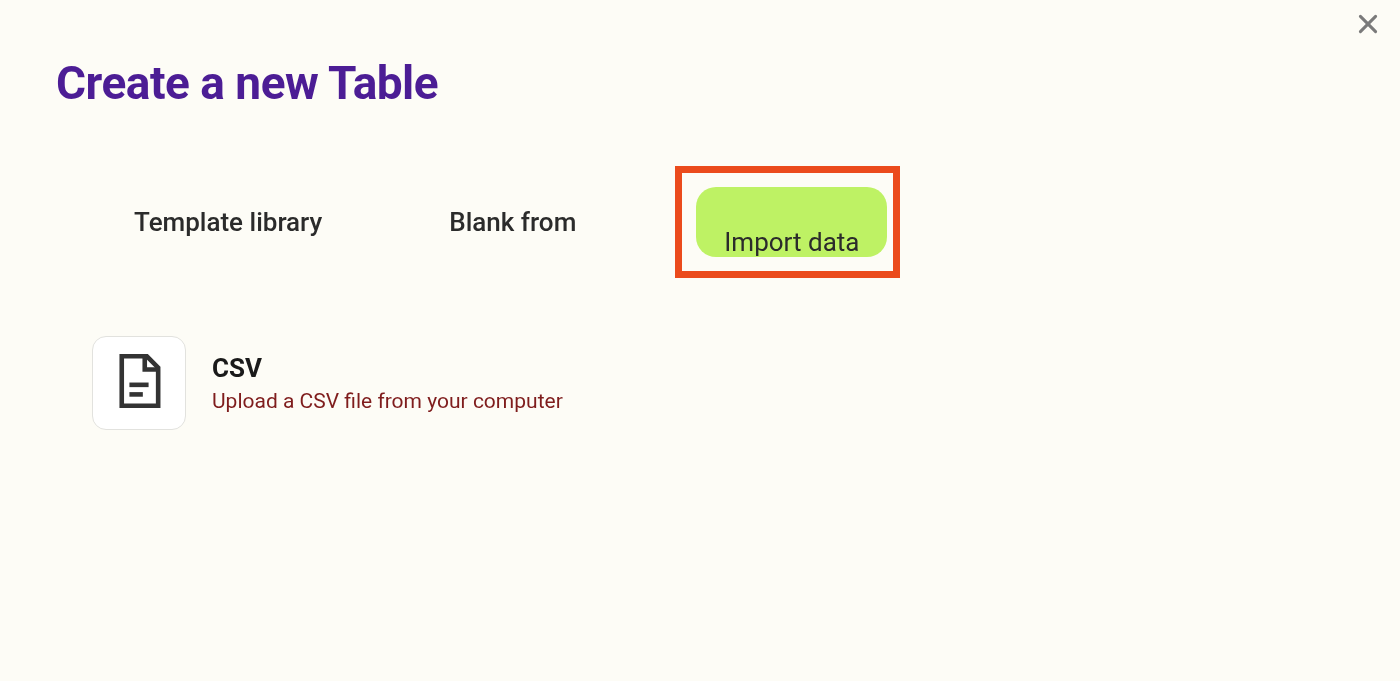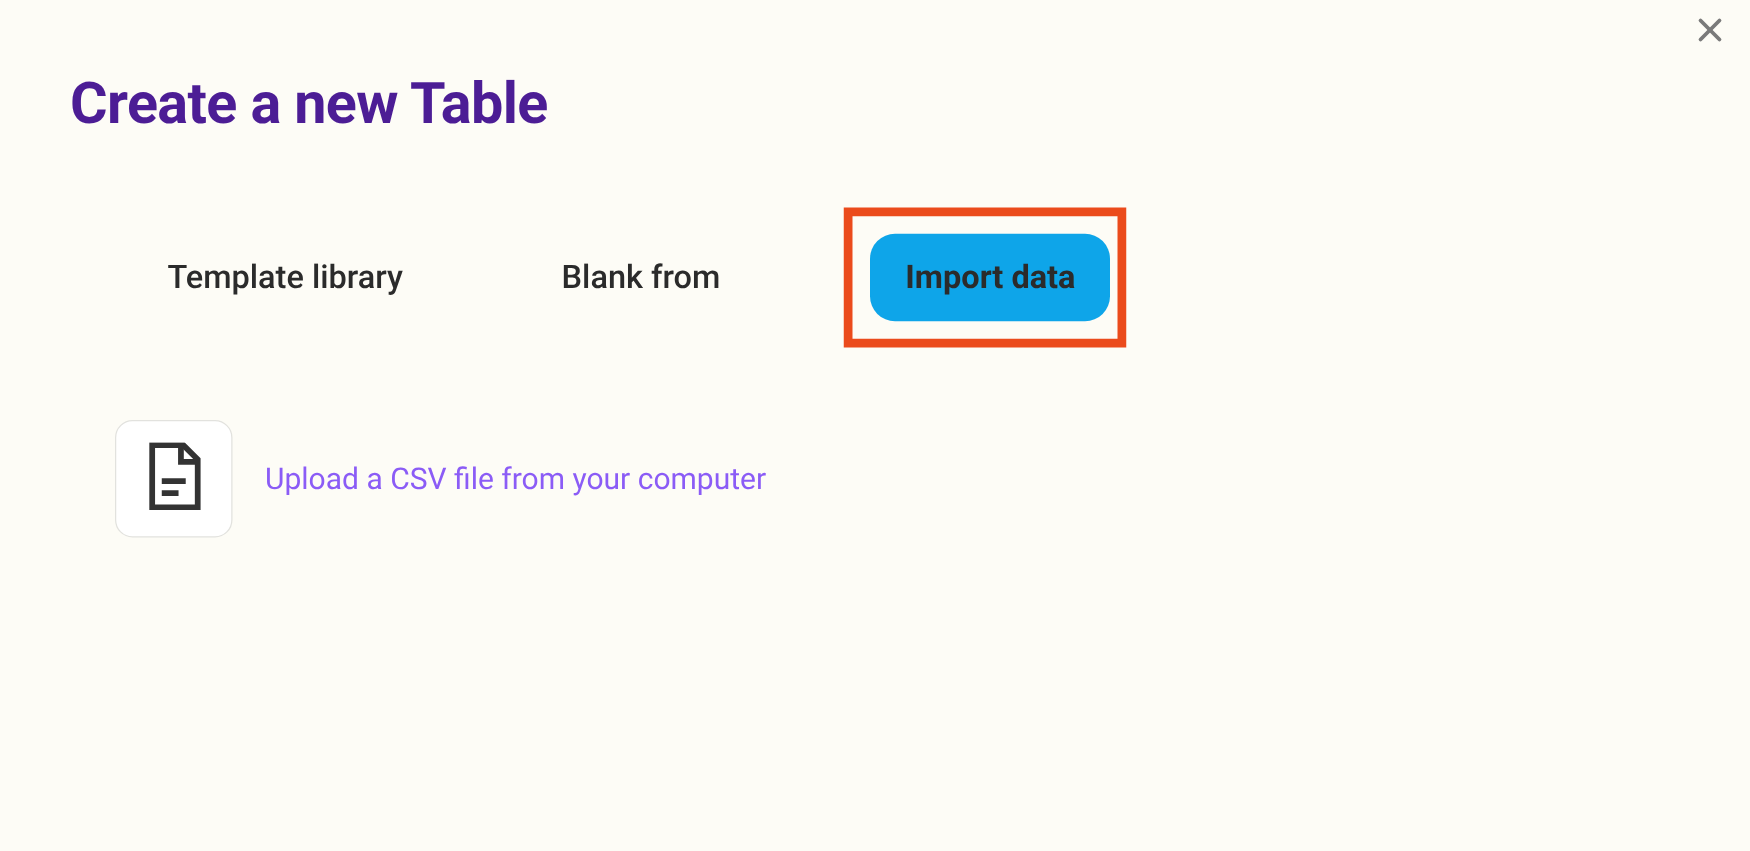--- a/index.html
+++ b/index.html
@@ -53,22 +53,23 @@
       font-weight: 500;
       color: #2b2b2b;
       cursor: pointer;
       display: flex;
       align-items: center;
       height: 70px;
       padding: 0 28px;
       border-radius: 20px;
     }
     .tab.active {
-      background-color: #0ea5e9;
-      font-weight: 700;
+      background-color: #bef264;
+      font-weight: 400;
+      align-items: flex-end;
     }
     .highlight-box {
       border: 7px solid #EB4B1C;
       padding: 14px 6px 14px 14px;
       display: inline-flex;
       align-items: center;
     }
     .highlight-box .tab {
       margin: 0;
     }
@@ -100,23 +101,23 @@
       display: flex;
       flex-direction: column;
       gap: 6px;
     }
     .option-title {
       font-size: 26px;
       font-weight: 700;
       color: #1a1a1a;
     }
     .option-desc {
-      font-size: 24px;
+      font-size: 21px;
       font-weight: 400;
-      color: #8b5cf6;
+      color: #7f1d1d;
     }
   </style>
 </head>
 <body>
 
 <div class="close-button">
   <span>
     <svg viewBox="0 0 24 24" fill="none" stroke="currentColor" stroke-width="2.8" stroke-linecap="round">
       <line x1="5" y1="5" x2="19" y2="19"></line>
       <line x1="19" y1="5" x2="5" y2="19"></line>
@@ -147,17 +148,18 @@
         <span>
           <svg viewBox="0 0 24 28" fill="none">
             <path d="M3 1 H16 L22 7 V27 H3 Z" stroke="currentColor" stroke-width="2.4" fill="none" stroke-linejoin="miter"></path>
             <path d="M15 1 V8 H22" stroke="currentColor" stroke-width="2.4" fill="none" stroke-linejoin="miter"></path>
             <line x1="7" y1="16" x2="17" y2="16" stroke="currentColor" stroke-width="2.4"></line>
             <line x1="7" y1="21" x2="14" y2="21" stroke="currentColor" stroke-width="2.4"></line>
           </svg>
         </span>
       </div>
       <div class="option-text">
+        <div class="option-title">CSV</div>
         <div class="option-desc">Upload a CSV file from your computer</div>
       </div>
     </div>
   </div>
 </div>
 
 </body></html>

